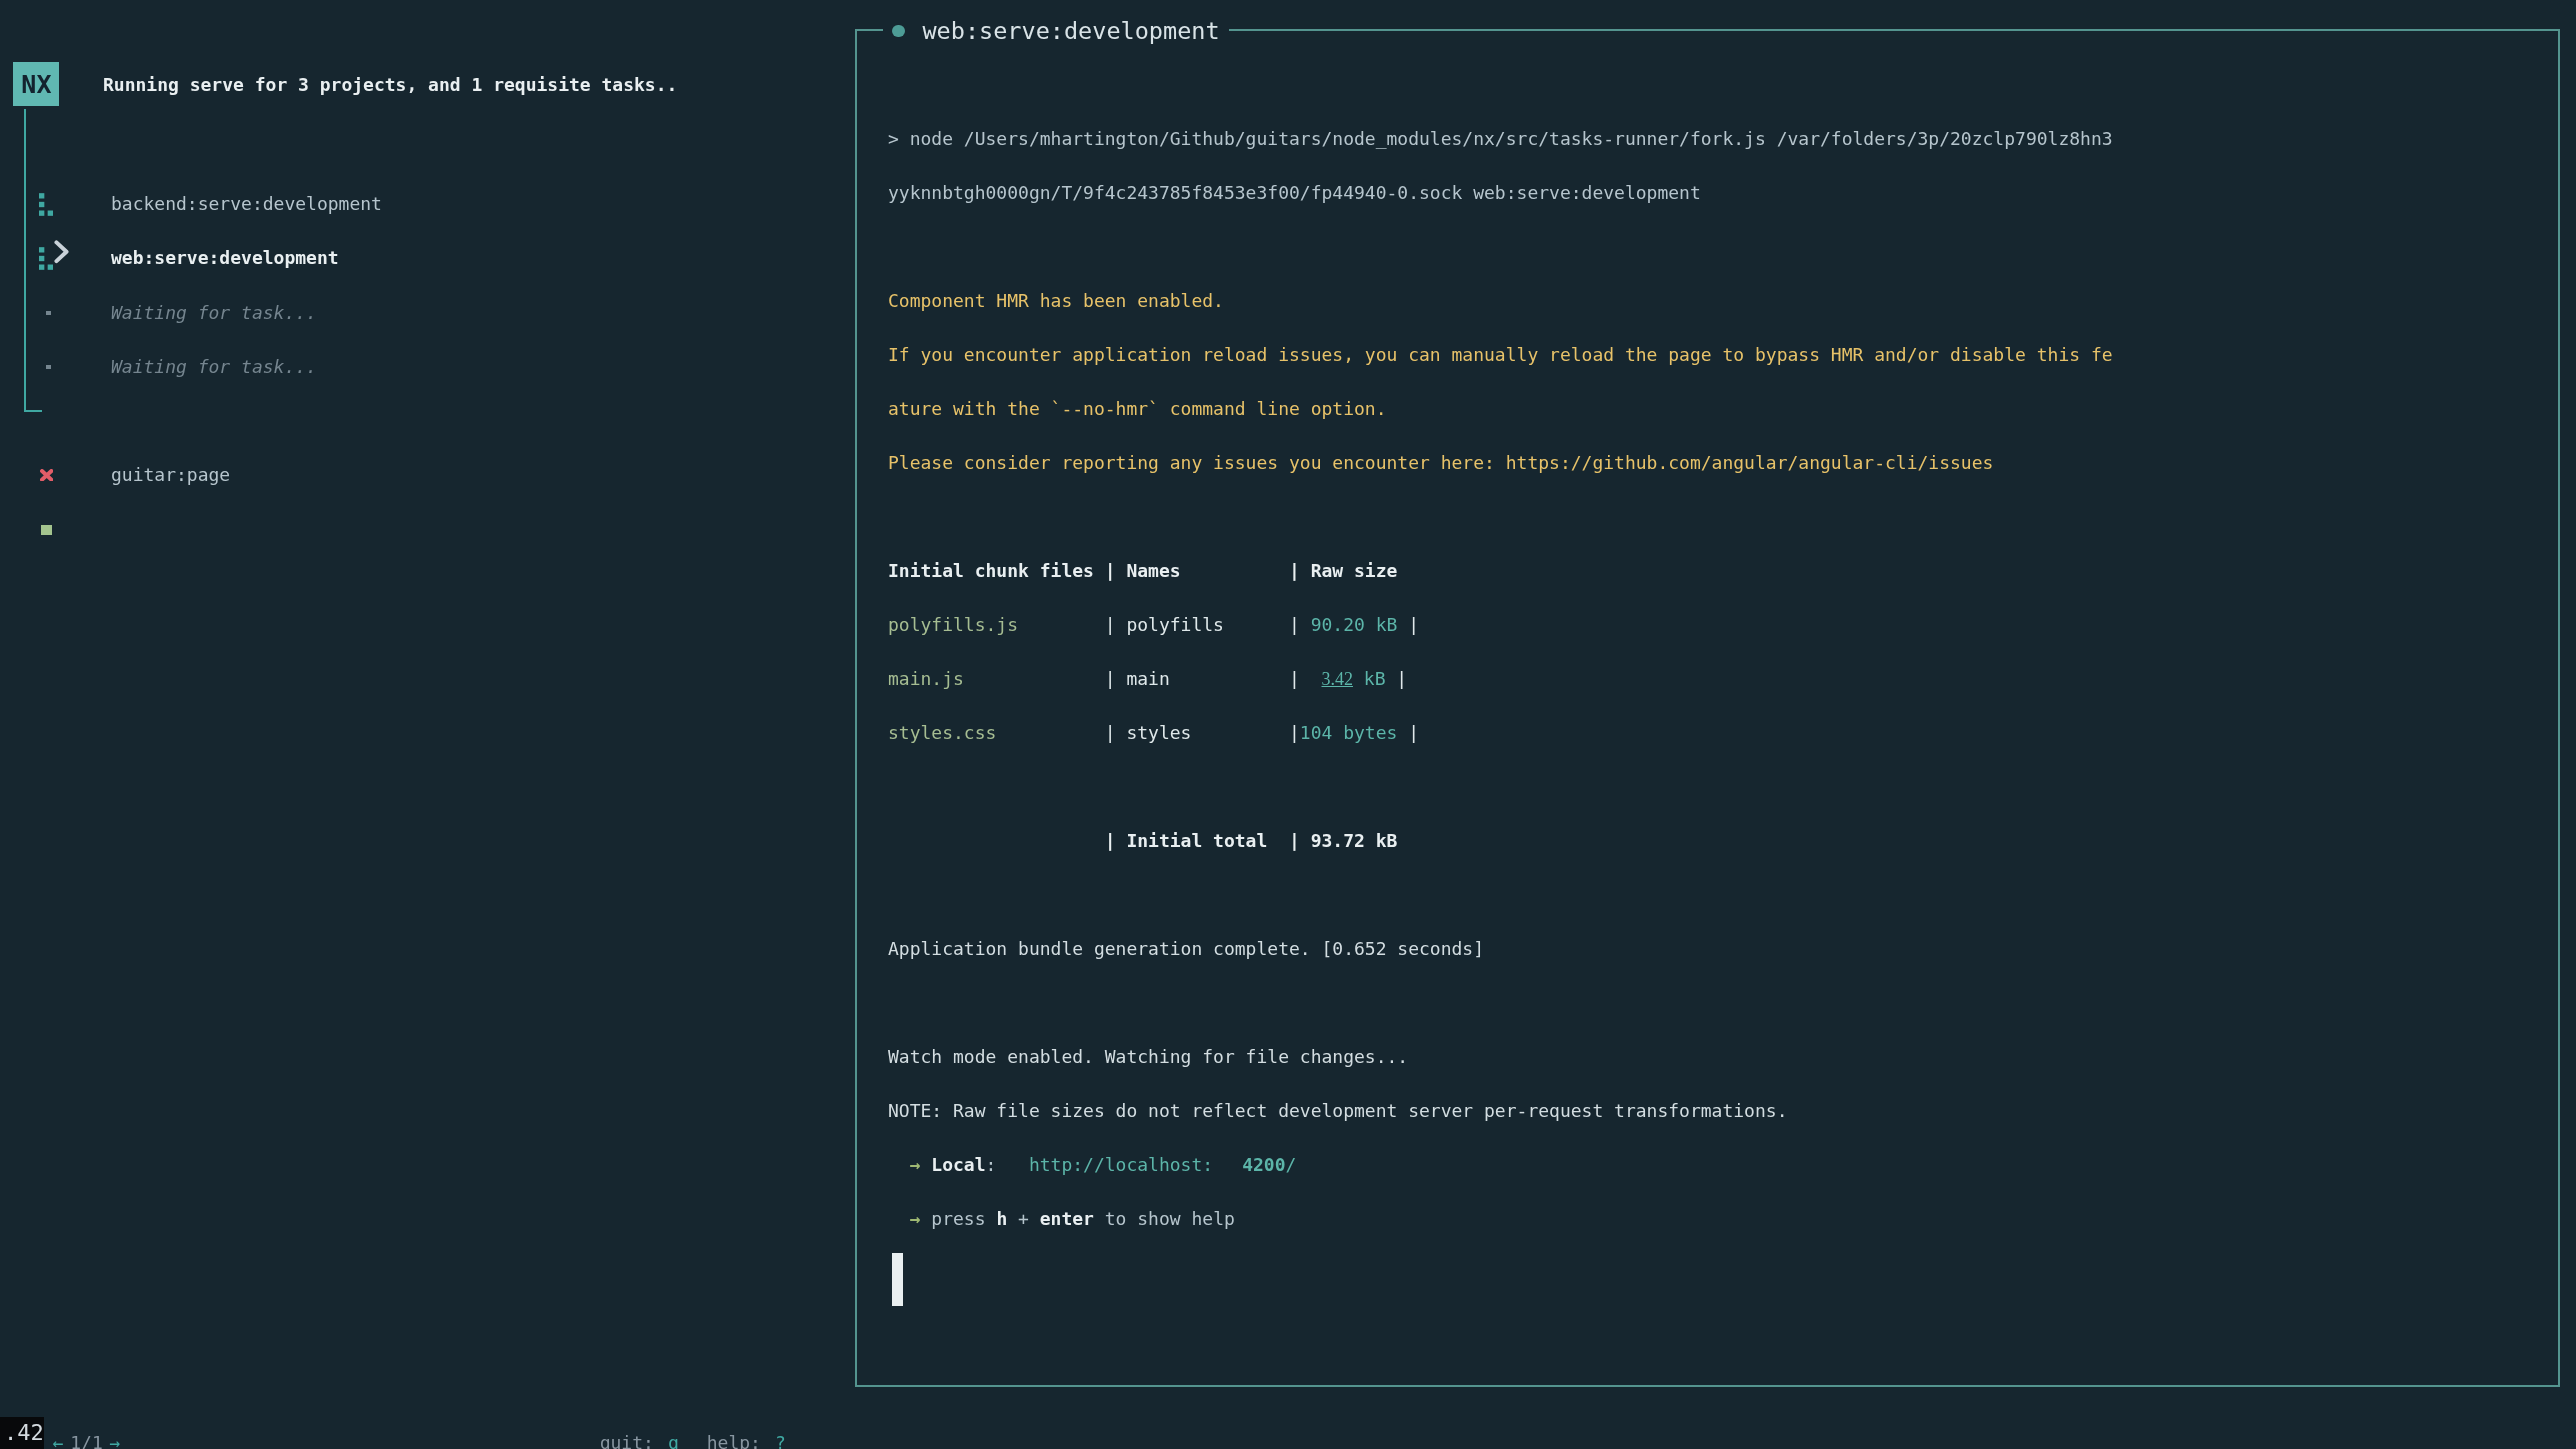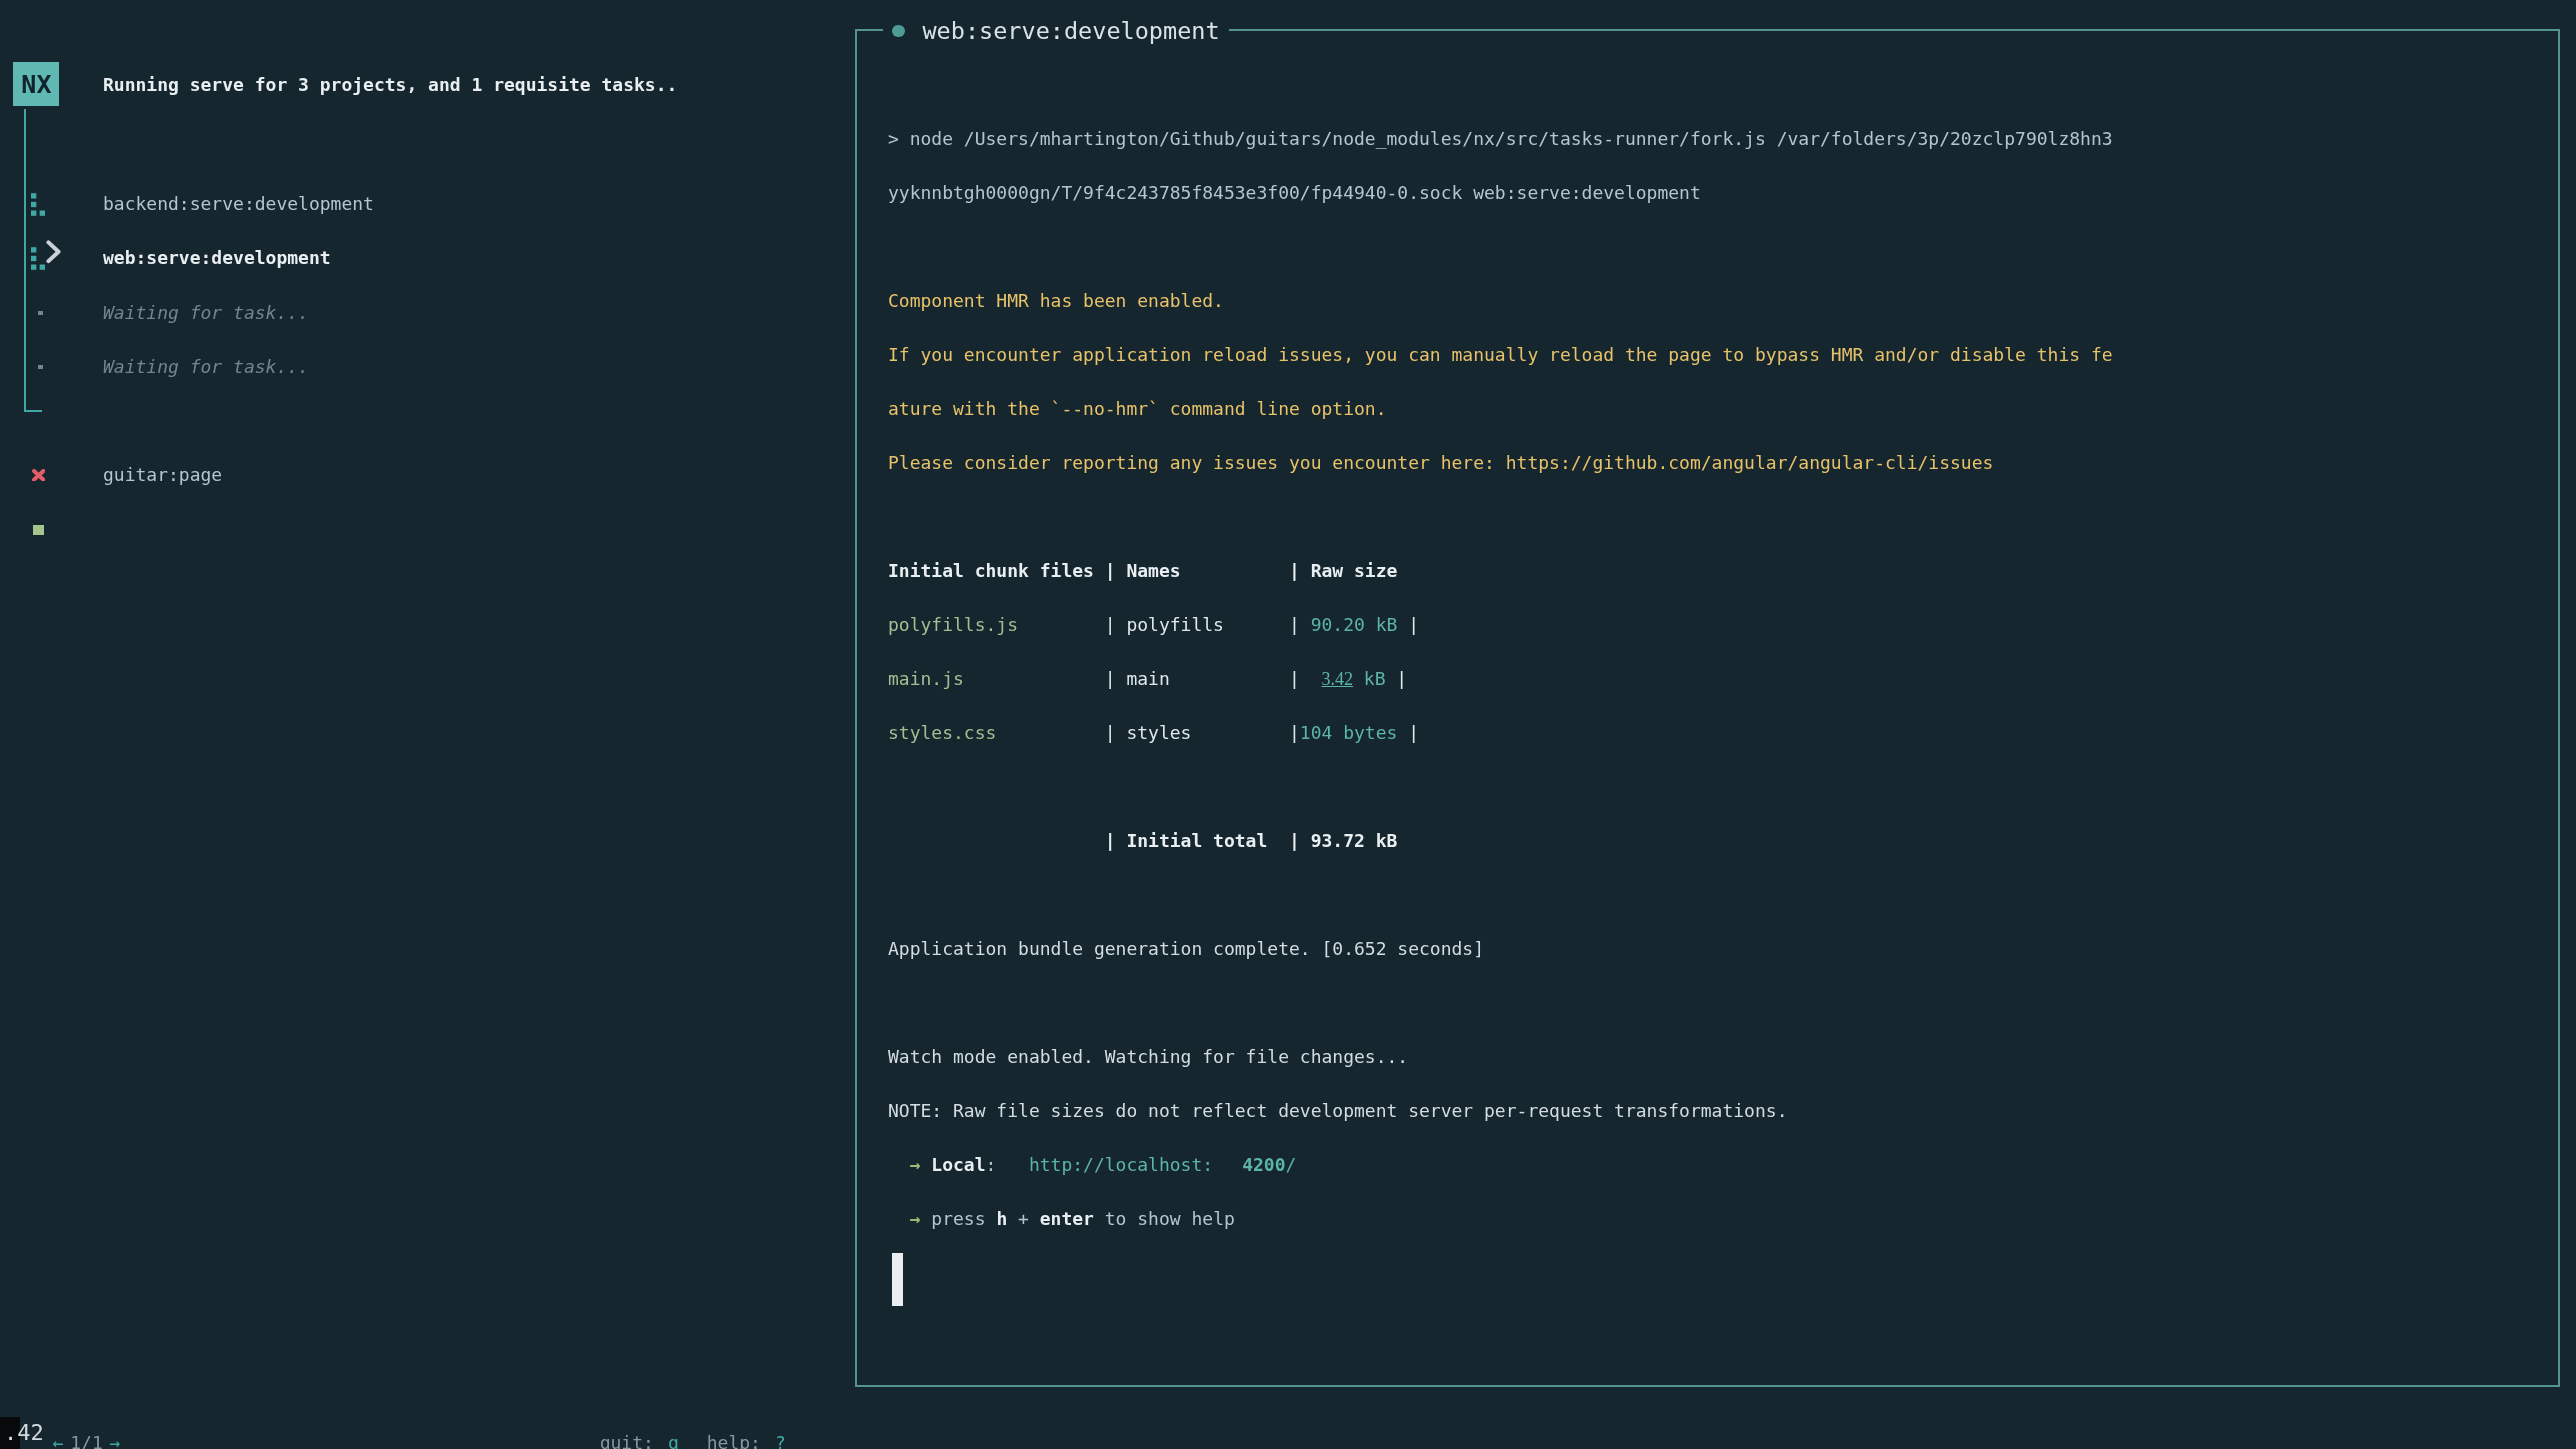--- a/index.html
+++ b/index.html
@@ -24,21 +24,21 @@
        font-family:"DejaVu Sans Mono",monospace;}
   .abs{position:absolute;}
   .mono{font-family:"DejaVu Sans Mono",monospace;font-size:18px;line-height:54px;white-space:pre;}
 
   
   .nx-logo{left:13.4px;top:62px;width:46px;height:44px;background:var(--logo);
     color:#13232e;font-weight:bold;font-size:25px;display:flex;align-items:center;justify-content:center;}
   .side-title{left:103px;top:58px;height:54px;color:var(--white);font-weight:bold;}
   .tree-guide{left:23.5px;top:109px;width:16px;height:301px;
     border-left:2.7px solid var(--accent);border-bottom:2.7px solid var(--accent);}
-  .task-row{left:0;height:54px;width:845px;display:flex;align-items:center;text-align:right;}
+  .task-row{left:8px;height:54px;width:845px;display:flex;align-items:center;text-align:right;}
   .task-label{position:absolute;left:103px;}
   .c-normal{color:var(--muted);}
   .c-selected{color:var(--white);font-weight:bold;}
   .c-waiting{color:var(--dim);font-style:italic;}
   .icon-slot{position:absolute;left:31px;display:flex;align-items:center;}
   .wait-dot{position:absolute;left:38px;width:4.7px;height:4.7px;background:var(--dim);}
   .caret{position:absolute;left:1.3px;}
   .green-square{position:absolute;left:33px;width:10.7px;height:10px;background:var(--green);}
 
   
@@ -64,21 +64,21 @@
   .s-y{color:var(--yellow);}
   .s-e{color:var(--teal);}
   .s-eb{color:var(--teal);font-weight:bold;margin-left:29px;}
   .s-eu{color:var(--teal);text-decoration:underline;font-family:Liberation Serif, serif;}
   .s-f{color:var(--file);}
   .s-w{color:#dfe8ea;}
   .s-a{color:var(--olive);font-weight:bold;}
   .cursor{left:892px;top:1253px;width:11.4px;height:53px;background:var(--white);}
 
   
-  .float-overlay{left:0;top:1417px;width:20px;height:32px;background:#08090b;
+  .float-overlay{left:0;top:1417px;width:44px;height:32px;background:#08090b;
     color:#d4dadf;font-size:22px;display:flex;align-items:center;padding-left:4px;box-sizing:border-box;}
 </style>
 </head>
 <body>
 
 <div class="abs nx-logo">NX</div>
 <div class="abs side-title mono">Running serve for 3 projects, and 1 requisite tasks..</div>
 
 <div class="abs tree-guide"></div>
 

